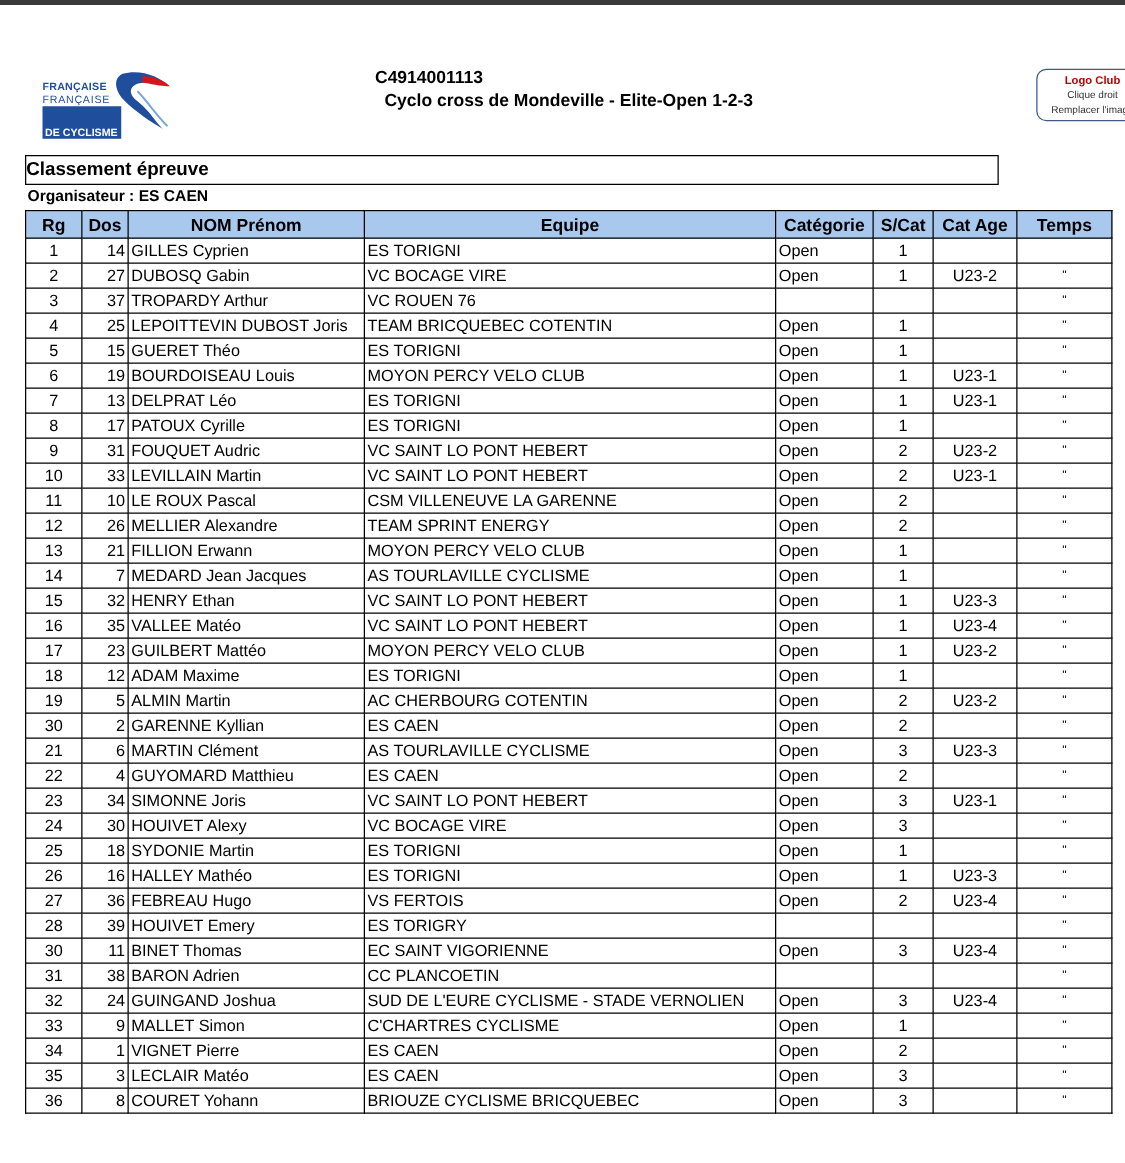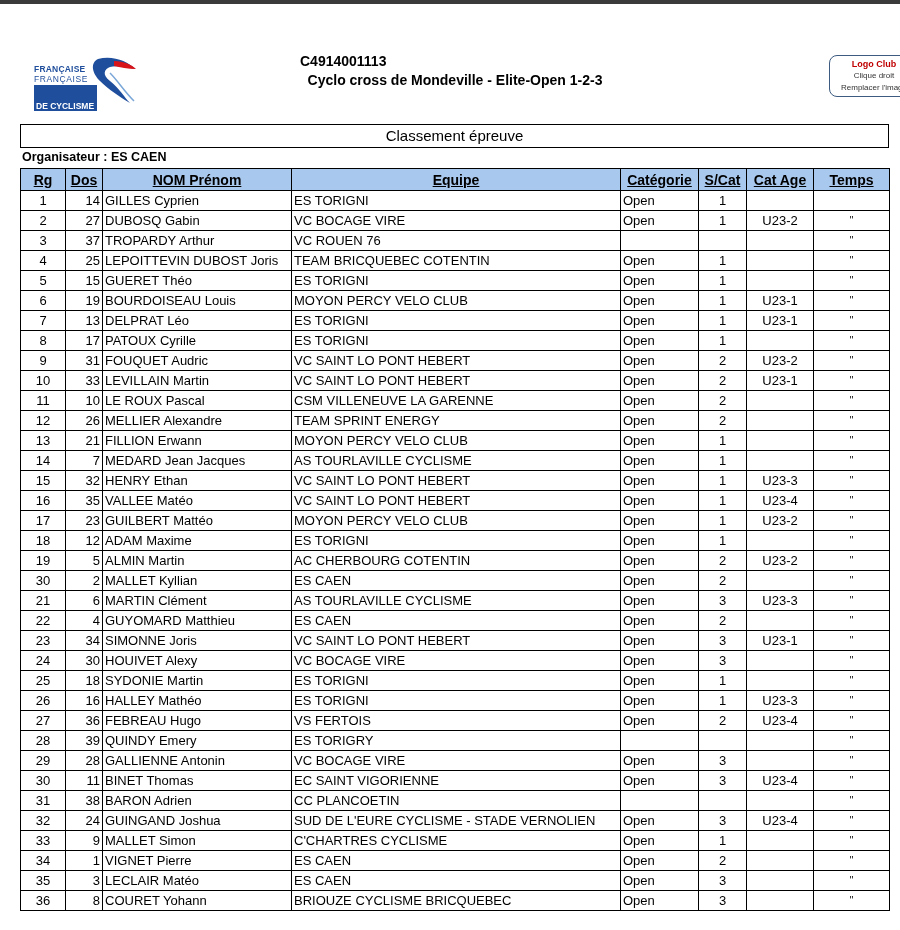--- a/index.html
+++ b/index.html
@@ -19,32 +19,32 @@
   .header-code { position: absolute; left: 300px; width: 310px; top: 53px; text-align: left; font-weight: bold; font-size: 14px; }
   .header-title { position: absolute; left: 280px; width: 350px; top: 72px; text-align: center; font-weight: bold; font-size: 14px; }
   .club-box {
     position: absolute; left: 829px; top: 55px; width: 90px; height: 42px;
     border: 1.5px solid #3d5a80; border-radius: 8px; box-sizing: border-box;
     font-size: 9px; text-align: center; line-height: 12px; padding-top: 2px; overflow: hidden;
   }
   .club-title { color: #c00000; font-weight: bold; }
   .club-line { color: #333; font-size: 8px; }
   .section-box {
-    position: absolute; left: 20px; top: 124px; width: 869px; height: 24px;
+    position: absolute; left: 20px; top: 124px; width: 779px; height: 24px;
     border: 1px solid #000; box-sizing: border-box;
-    text-align: center; font-weight: normal; font-size: 15px; line-height: 22px;
+    font-weight: bold; font-size: 15px; line-height: 22px;
   }
   .organizer { position: absolute; left: 22px; top: 150px; font-weight: bold; font-size: 12.5px; }
   table.results {
     position: absolute; left: 20px; top: 168px; border-collapse: collapse;
     font-size: 13px; table-layout: fixed; width: 869px;
   }
   table.results th {
     background: #a9c8ee; font-weight: bold; font-size: 14px; height: 21px;
-    border: 1px solid #000; padding: 0 2px; text-align: center; white-space: nowrap; text-decoration: underline;
+    border: 1px solid #000; padding: 0 2px; text-align: center; white-space: nowrap;
   }
   table.results td {
     border: 1px solid #000; height: 19px; padding: 0 2px; white-space: nowrap; overflow: hidden;
     line-height: 19px;
   }
   td.c { text-align: center; }
   td.r { text-align: right; padding-right: 6px; }
   td.l { text-align: left; }
   td.tm { text-align: center; font-size: 10px; }
 </style>
@@ -288,21 +288,21 @@
         <td class="l">ALMIN Martin</td>
         <td class="l">AC CHERBOURG COTENTIN</td>
         <td class="l">Open</td>
         <td class="c">2</td>
         <td class="c">U23-2</td>
         <td class="tm">"</td>
       </tr>
       <tr>
         <td class="c">30</td>
         <td class="r">2</td>
-        <td class="l">MALLET Kyllian</td>
+        <td class="l">GARENNE Kyllian</td>
         <td class="l">ES CAEN</td>
         <td class="l">Open</td>
         <td class="c">2</td>
         <td class="c"></td>
         <td class="tm">"</td>
       </tr>
       <tr>
         <td class="c">21</td>
         <td class="r">6</td>
         <td class="l">MARTIN Clément</td>
@@ -368,34 +368,24 @@
         <td class="l">FEBREAU Hugo</td>
         <td class="l">VS FERTOIS</td>
         <td class="l">Open</td>
         <td class="c">2</td>
         <td class="c">U23-4</td>
         <td class="tm">"</td>
       </tr>
       <tr>
         <td class="c">28</td>
         <td class="r">39</td>
-        <td class="l">QUINDY Emery</td>
+        <td class="l">HOUIVET Emery</td>
         <td class="l">ES TORIGRY</td>
         <td class="l"></td>
         <td class="c"></td>
-        <td class="c"></td>
-        <td class="tm">"</td>
-      </tr>
-      <tr>
-        <td class="c">29</td>
-        <td class="r">28</td>
-        <td class="l">GALLIENNE Antonin</td>
-        <td class="l">VC BOCAGE VIRE</td>
-        <td class="l">Open</td>
-        <td class="c">3</td>
         <td class="c"></td>
         <td class="tm">"</td>
       </tr>
       <tr>
         <td class="c">30</td>
         <td class="r">11</td>
         <td class="l">BINET Thomas</td>
         <td class="l">EC SAINT VIGORIENNE</td>
         <td class="l">Open</td>
         <td class="c">3</td>

